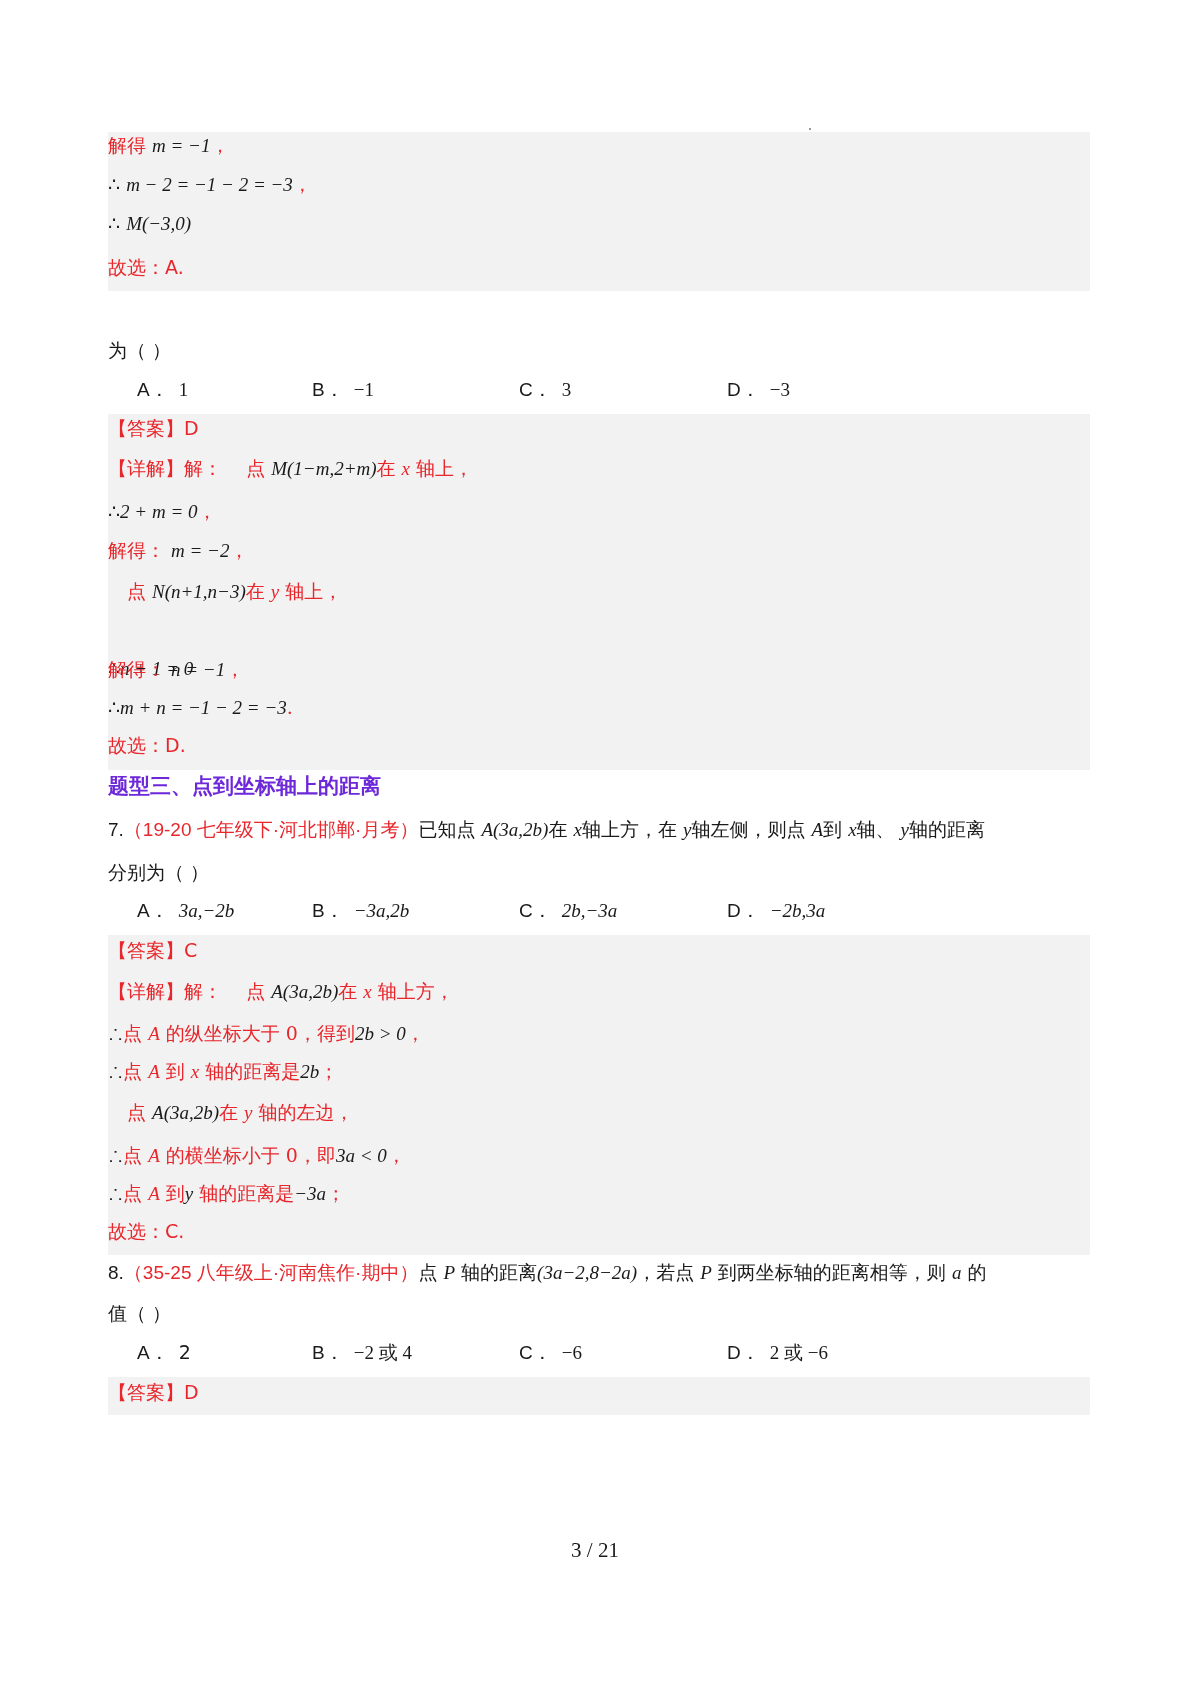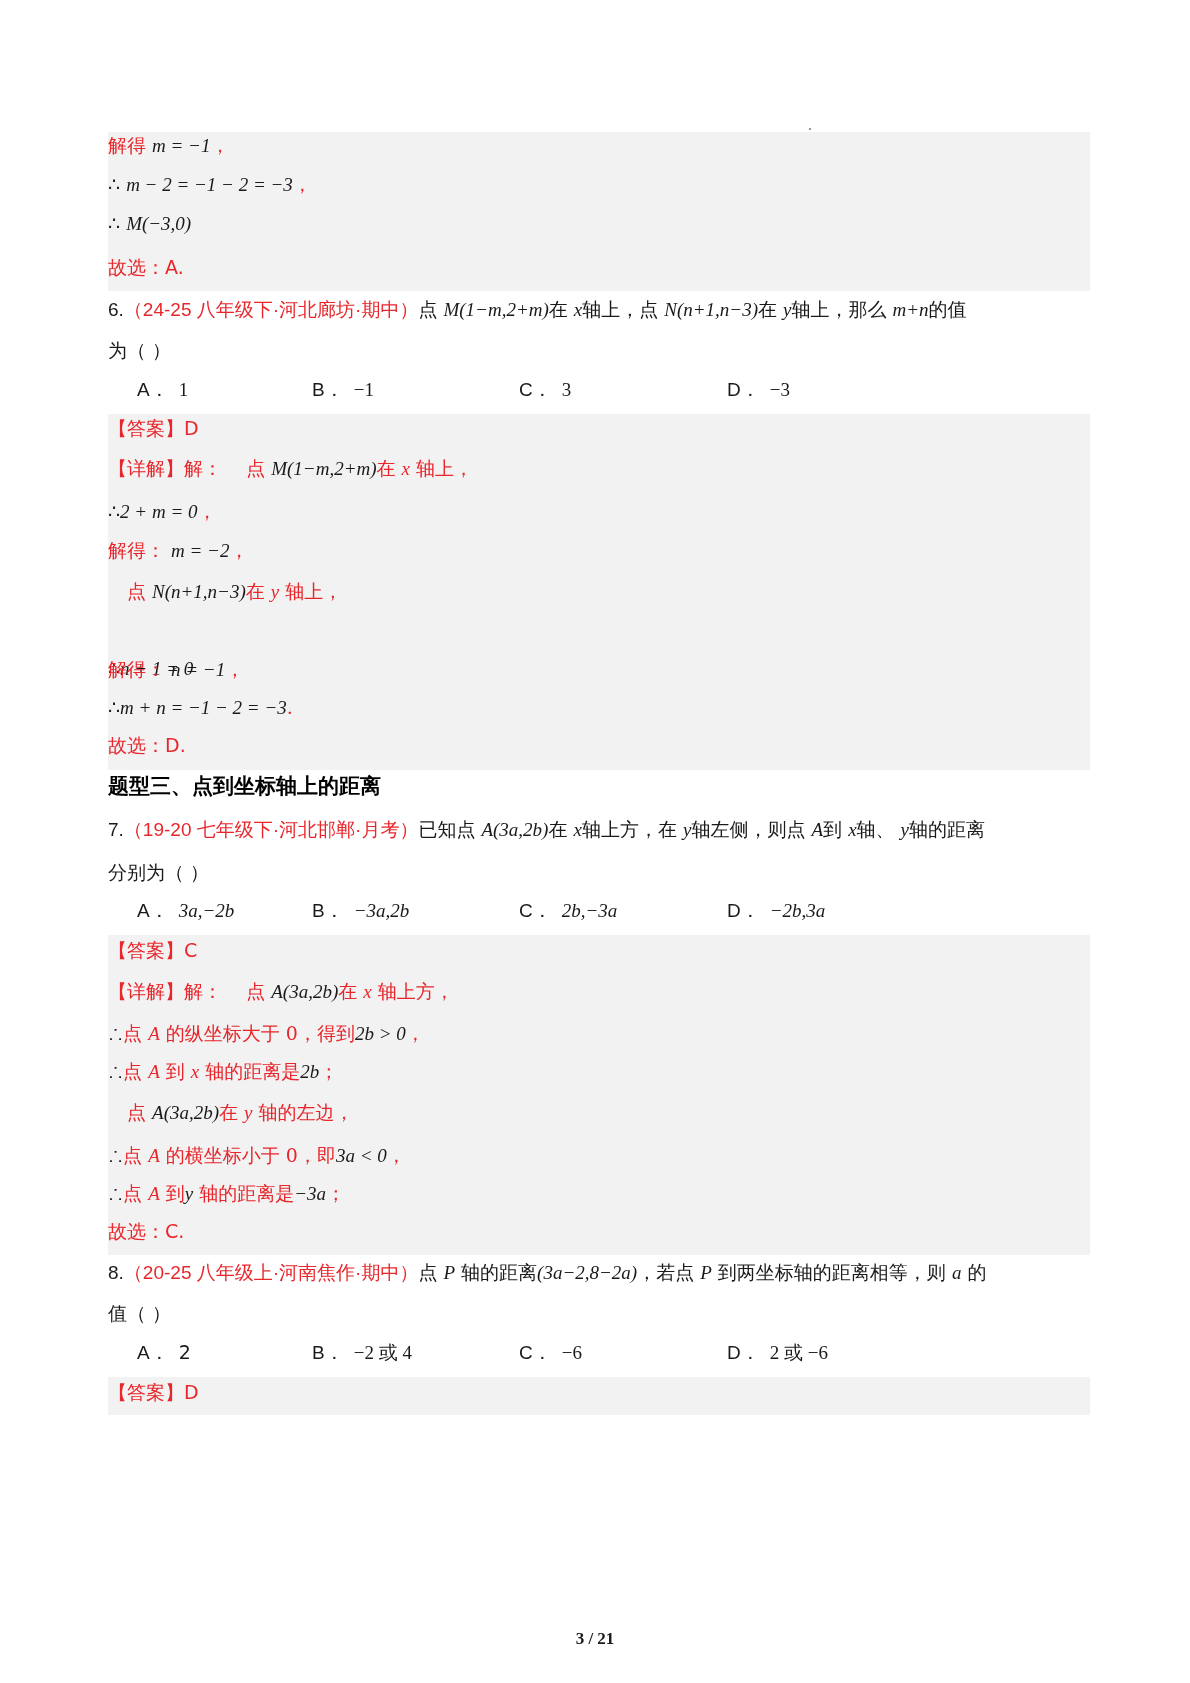--- a/index.html
+++ b/index.html
@@ -16,23 +16,23 @@
   .mi { font-family: "Liberation Serif", "DejaVu Serif", serif; font-style: italic; }
   .mn { font-family: "Liberation Serif", "DejaVu Serif", serif; }
   .qnum { font-family: "Liberation Sans", sans-serif; }
   .src { color: #e8262b; font-family: "Liberation Sans", sans-serif; }
 
   .opts { position: absolute; left: 137px; font-size: 19px; line-height: 26px; white-space: nowrap; }
   .opt { position: absolute; top: 0; white-space: nowrap; }
   .opt .lbl { font-family: "Liberation Sans", sans-serif; margin-right: 10px; }
 
   .section-title { position: absolute; left: 108px; font-family: "DejaVu Sans", sans-serif;
-                   font-weight: bold; color: #000000; font-size: 21px; line-height: 28px; }
+                   font-weight: bold; color: #6d28d9; font-size: 21px; line-height: 28px; }
   .footer { position: absolute; left: 0; width: 1190px; text-align: center;
-            font-family: "Liberation Serif", serif; font-weight: bold; font-size: 17px; top: 1629px; }
+            font-family: "Liberation Serif", serif; font-weight: normal; font-size: 21px; top: 1538px; }
 </style>
 </head>
 <body>
 
 <div class="page">
   <div class="dot"></div>
 
   <div class="shade" style="top:132px;height:159px;"></div>
   <div class="line" style="top:132px;">
     <span class="red">解得</span>
@@ -43,28 +43,20 @@
     <span class="mi">m − 2 = −1 − 2 = −3</span><span class="red">，</span>
   </div>
   <div class="line" style="top:210px;">
     <span>∴</span>
     <span class="mi">M(−3,0)</span>
   </div>
   <div class="line" style="top:254px;">
     <span class="red">故选：</span><span class="red sans">A.</span>
   </div>
 
-  <div class="line" style="top:296px;">
-    <span class="qnum">6.</span><span class="src">（24-25 八年级下·河北廊坊·期中）</span><span>点</span>
-    <span class="mi">M(1−m,2+m)</span><span>在</span>
-    <span class="mi">x</span><span>轴上，点</span>
-    <span class="mi">N(n+1,n−3)</span><span>在</span>
-    <span class="mi">y</span><span>轴上，那么</span>
-    <span class="mi">m+n</span><span>的值</span>
-  </div>
   <div class="line" style="top:337px;">为（    ）</div>
   <div class="opts" style="top:376px;">
     <div class="opt" style="left:0px;"><span class="lbl">A．</span><span class="mn">1</span></div>
     <div class="opt" style="left:175px;"><span class="lbl">B．</span><span class="mn">−1</span></div>
     <div class="opt" style="left:382px;"><span class="lbl">C．</span><span class="mn">3</span></div>
     <div class="opt" style="left:590px;"><span class="lbl">D．</span><span class="mn">−3</span></div>
   </div>
 
   <div class="shade" style="top:414px;height:356px;"></div>
   <div class="line" style="top:415px;">
@@ -159,21 +151,21 @@
     <span>∴</span><span class="red">点</span>
     <span class="mi red">A</span>
     <span class="red">到</span><span class="mi">y</span>
     <span class="red">轴的距离是</span><span class="mi">−3a</span><span class="red">；</span>
   </div>
   <div class="line" style="top:1218px;">
     <span class="red">故选：</span><span class="red sans">C.</span>
   </div>
 
   <div class="line" style="top:1259px;">
-    <span class="qnum">8.</span><span class="src">（20-25 八年级上·河南焦作·期中）</span><span>点</span>
+    <span class="qnum">8.</span><span class="src">（35-25 八年级上·河南焦作·期中）</span><span>点</span>
     <span class="mi">P</span>
     <span>轴的距离</span><span class="mi">(3a−2,8−2a)</span><span>，若点</span>
     <span class="mi">P</span>
     <span>到两坐标轴的距离相等，则</span>
     <span class="mi">a</span>
     <span>的</span>
   </div>
   <div class="line" style="top:1300px;">值（    ）</div>
   <div class="opts" style="top:1339px;">
     <div class="opt" style="left:0px;"><span class="lbl">A．</span><span class="sans">2</span></div>

